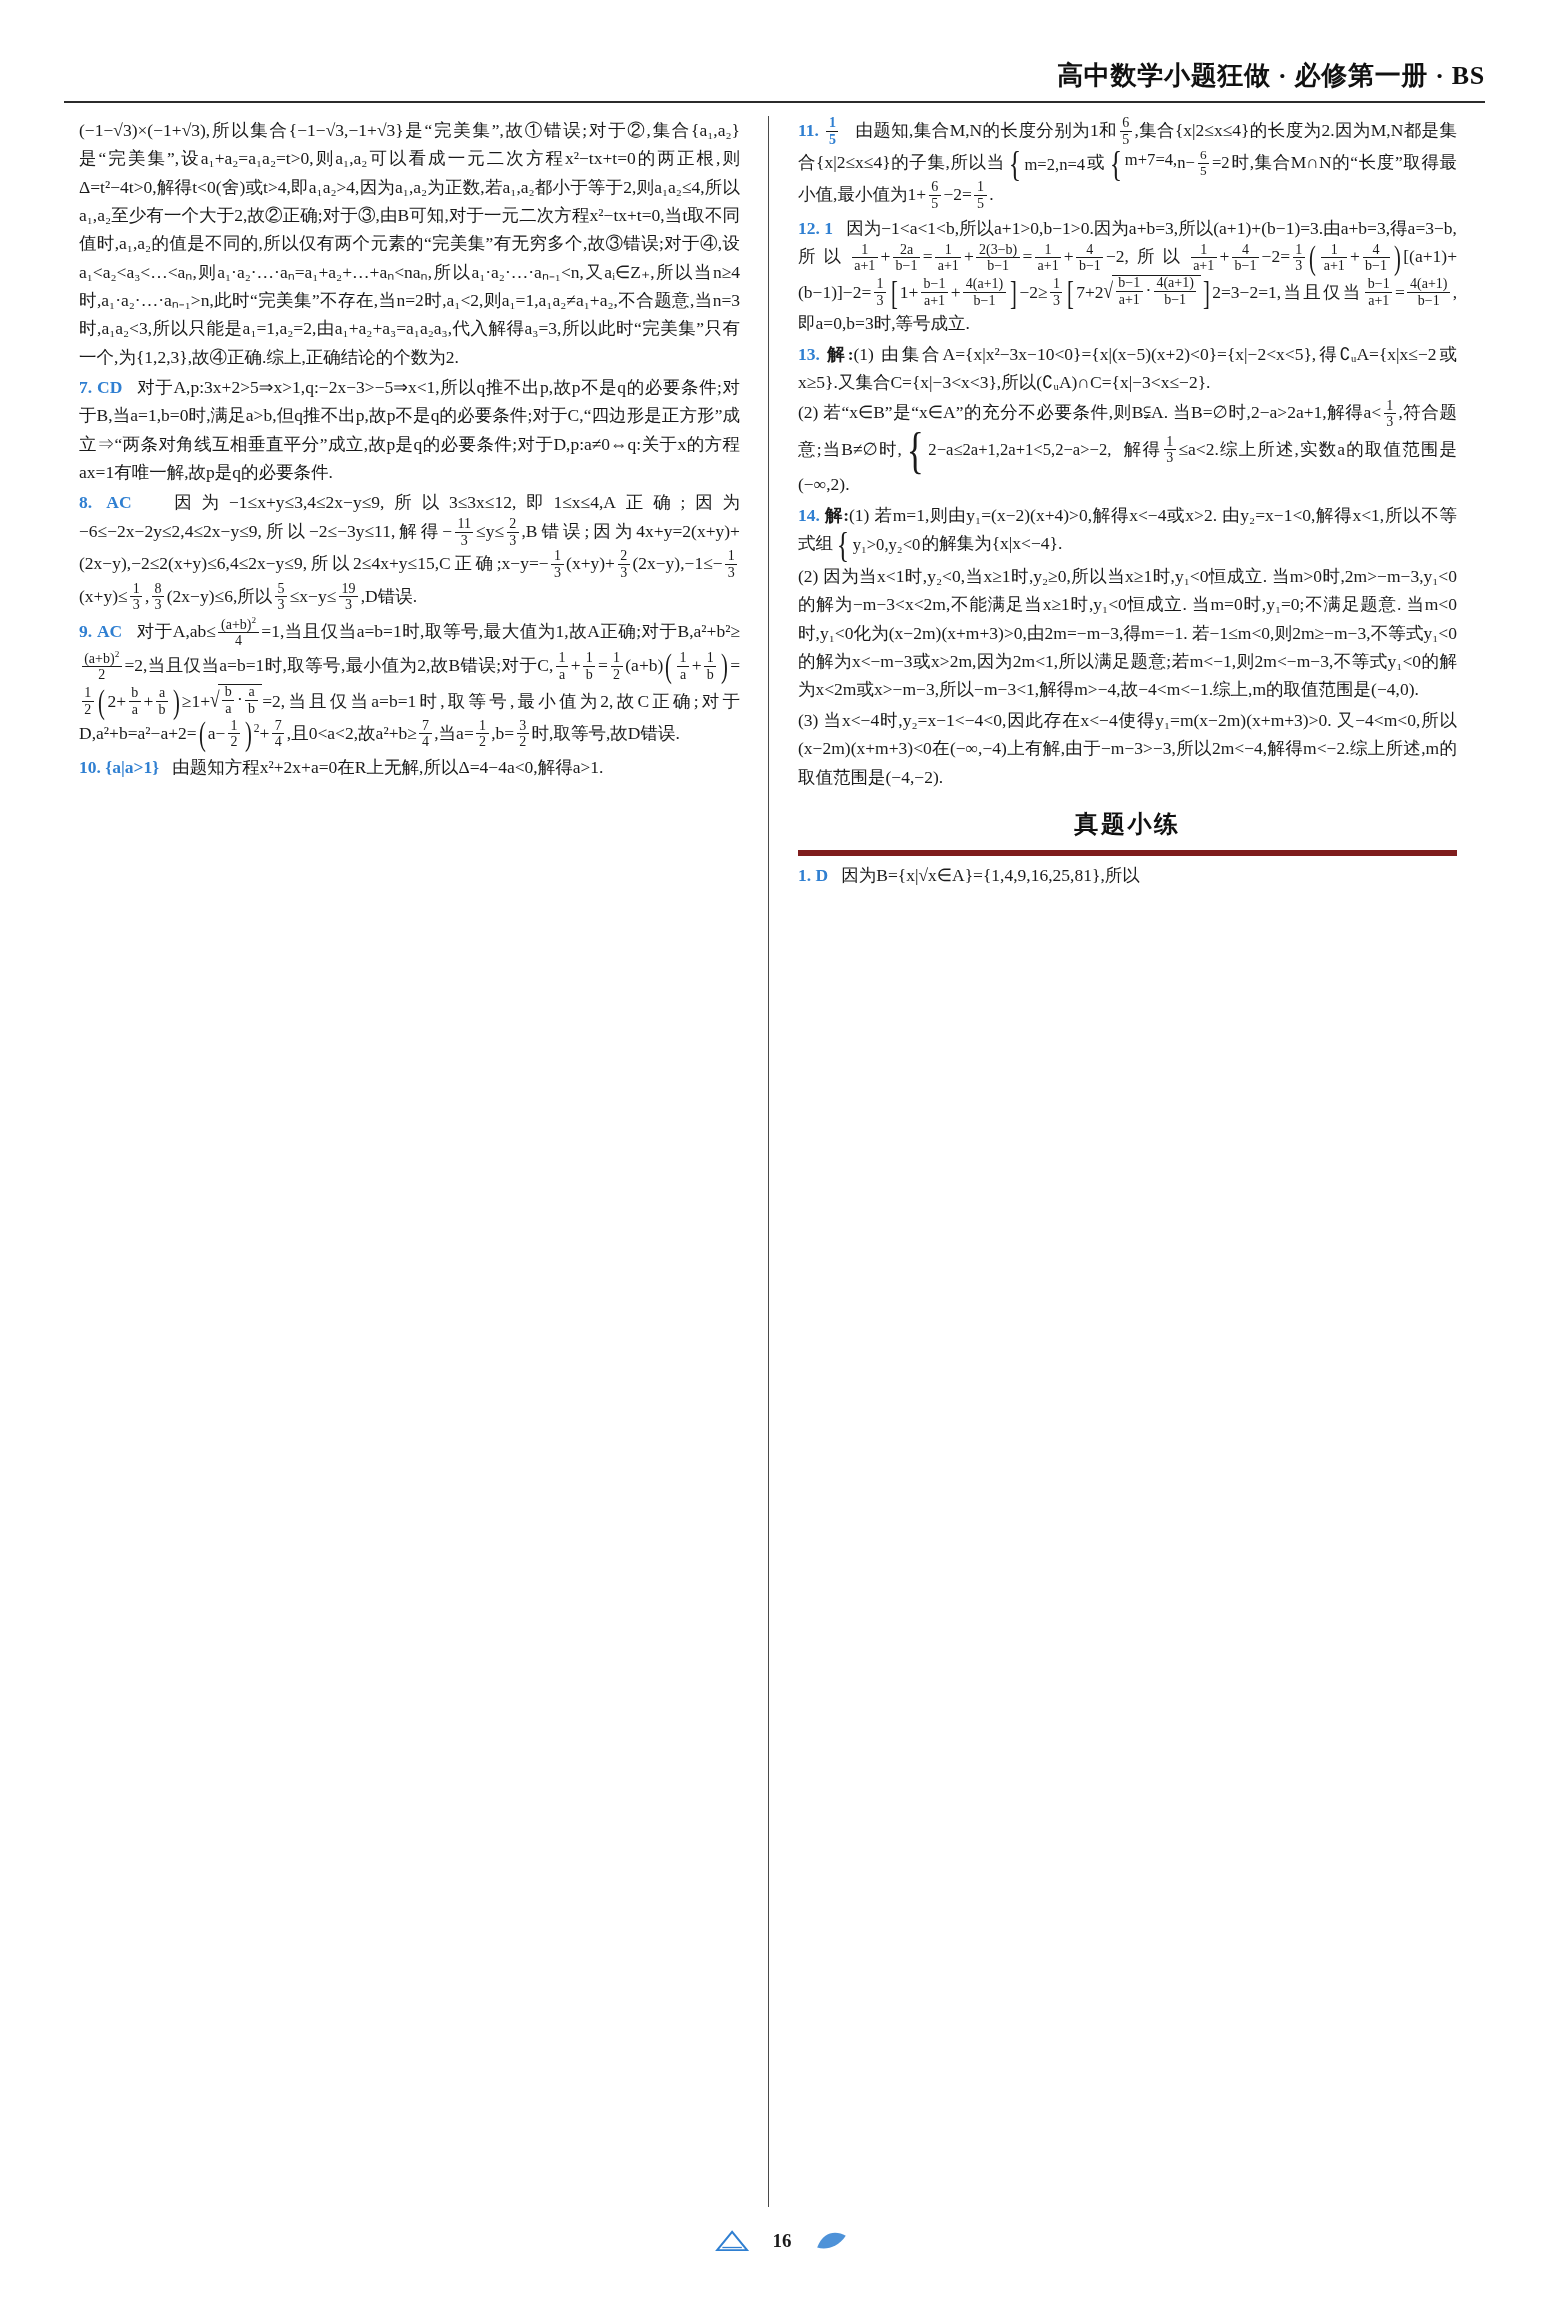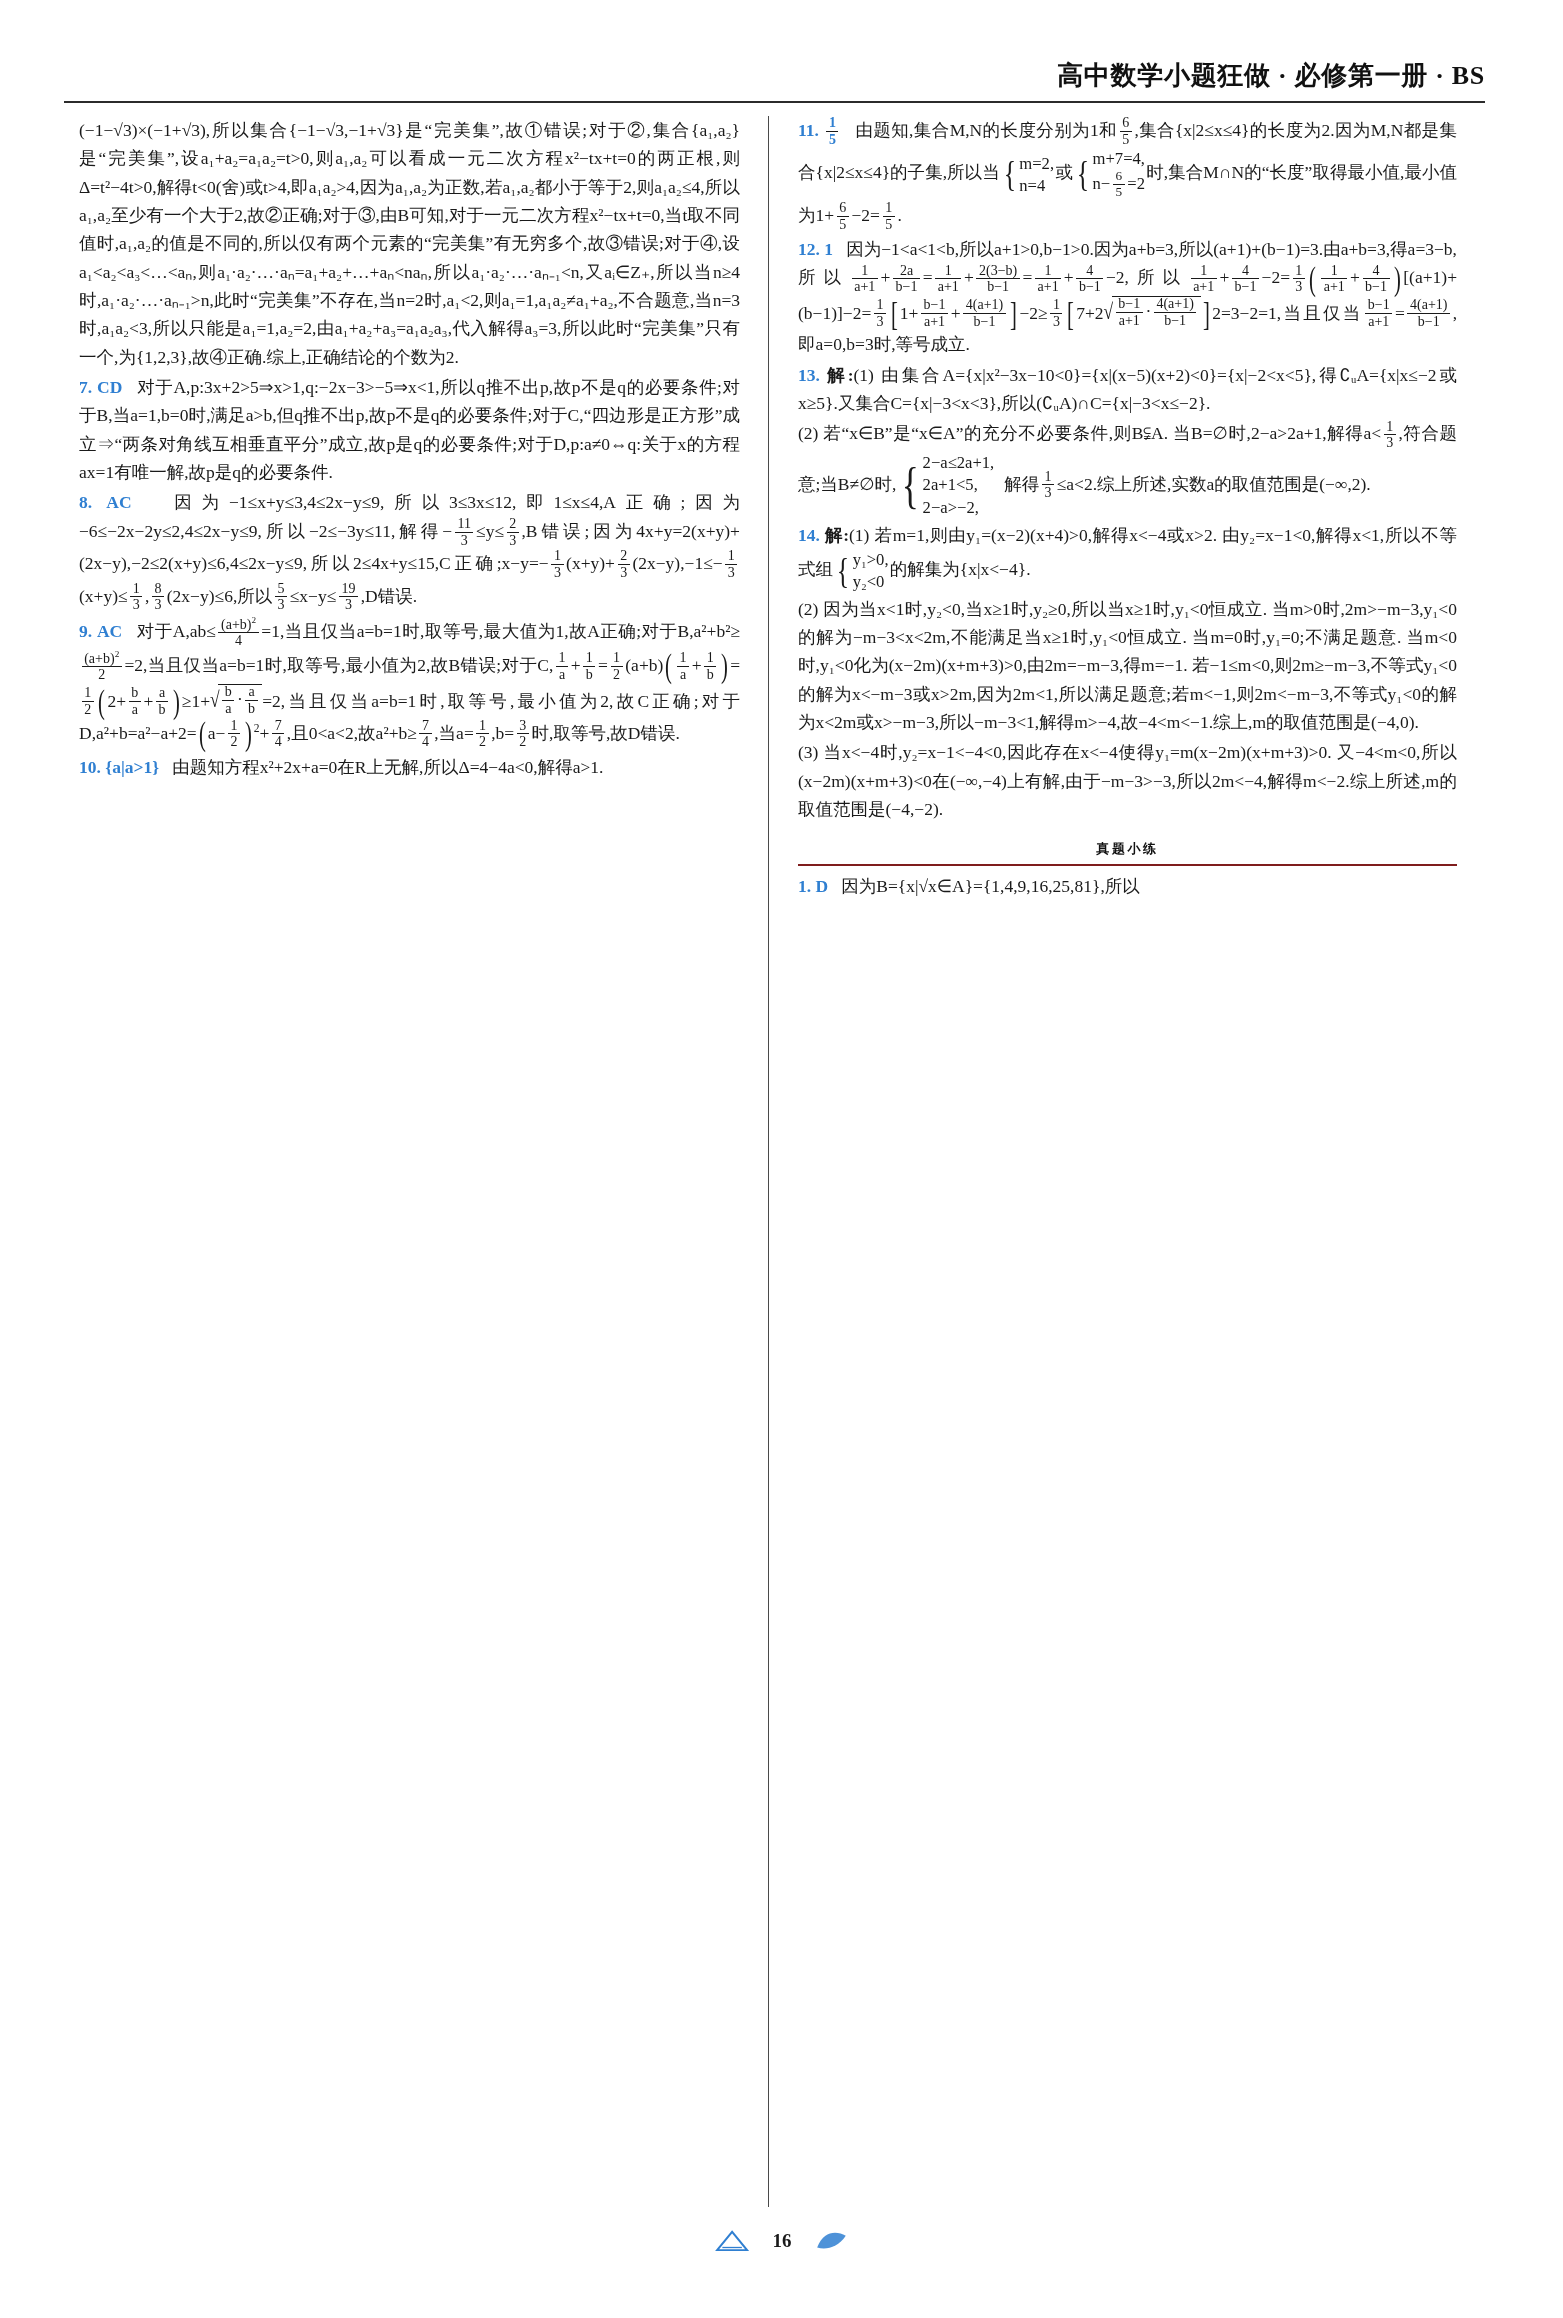--- a/index.html
+++ b/index.html
@@ -86,21 +86,21 @@
   }
   .brace-sys .bk{
     font-size:2.1em;
     line-height:0.82;
     transform:scaleX(0.7);
     display:inline-block;
     margin-right:0.7px;
   }
   .brace-sys .rows{
     display:inline-flex;
-    flex-direction:column;
+    flex-direction:row;
     line-height:1.3;
     font-size:0.95em;
   }
   .brace-sys3 .rows{line-height:1.35;}
   .brace-sys3 .bk{font-size:2.9em;line-height:0.78;}
   .paren-big{
     display:inline-block;
     font-size:1.9em;
     line-height:0.6;
     transform:scaleX(0.62);
@@ -113,25 +113,25 @@
     font-size:1.9em;
     line-height:0.6;
     transform:scaleX(0.62);
     vertical-align:middle;
     position:relative;
     top:-0.7px;
   }
   .section-title{
     text-align:center;
     font-weight:bold;
-    font-size:13px;
+    font-size:24px;
     letter-spacing:2.6px;
     margin:10.5px 0 5.3px 0;
     padding:4px 0 5.3px 0;
-    border-bottom:2px solid #7f1d1d;
+    border-bottom:6px solid #7f1d1d;
     color:#111;
   }
   
   .footer{
     position:absolute;
     bottom:38px;left:0;right:0;
     height:53px;
   }
   .footer-inner{
     position:absolute;

